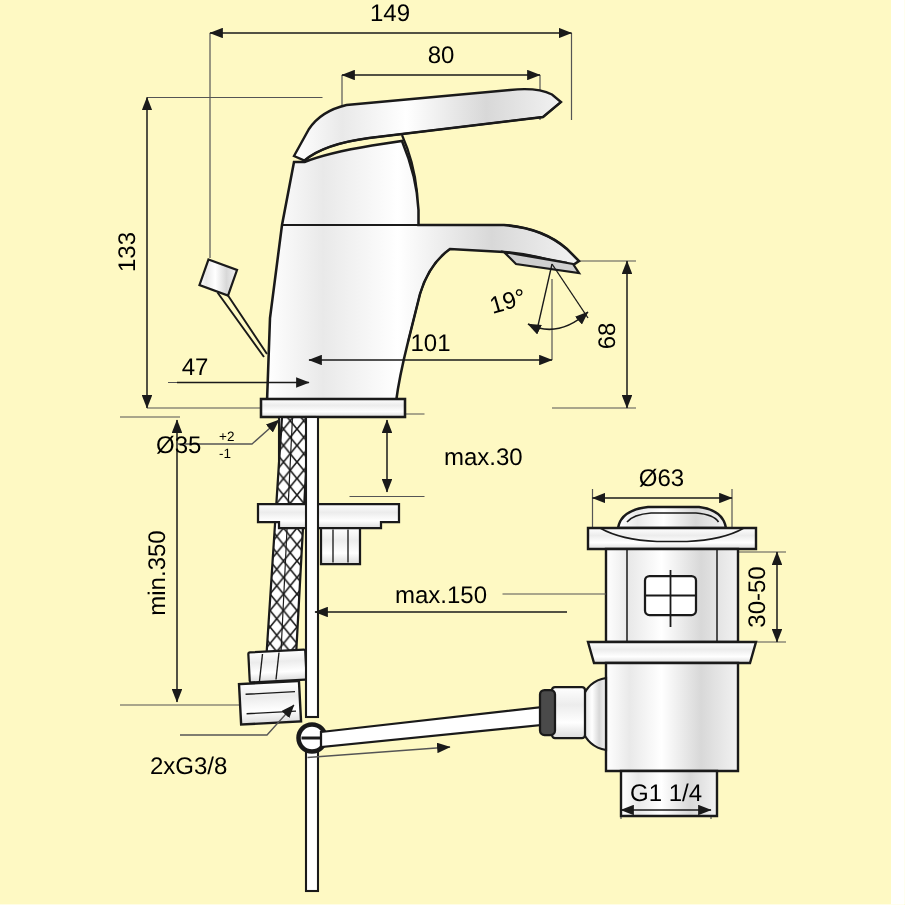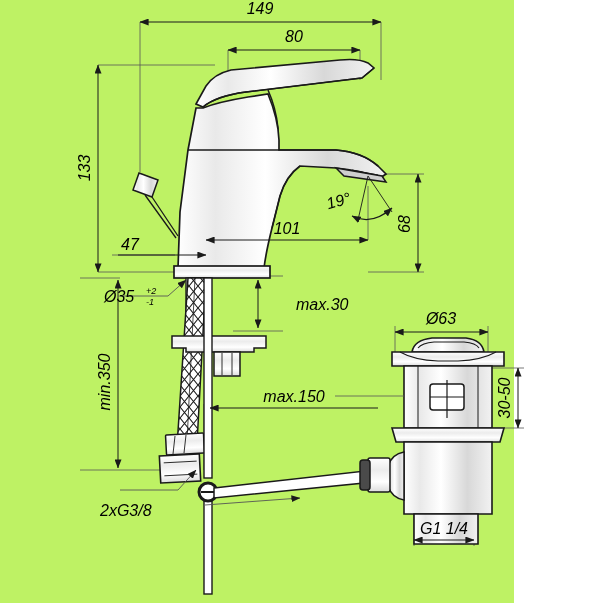--- a/index.html
+++ b/index.html
@@ -1,18 +1,18 @@
 <!DOCTYPE html>
 <html><head>
 <meta charset="utf-8">
 <style>
   html,body{margin:0;padding:0;background:#ffffff;}
   body{width:603px;height:603px;overflow:hidden;
        font-family:"Liberation Sans",sans-serif;}
-  #stage{position:relative;width:514px;height:603px;background:#bef264;font-style:italic;}
+  #stage{position:relative;width:594px;height:603px;background:#fef9c3;}
   svg{display:block;}
   text{font-family:"Liberation Sans",sans-serif;fill:#000;}
 </style>
 </head>
 <body>
 
 <div id="stage">
 <svg width="603" height="603" viewBox="0 0 603 603">
 
   <defs>

